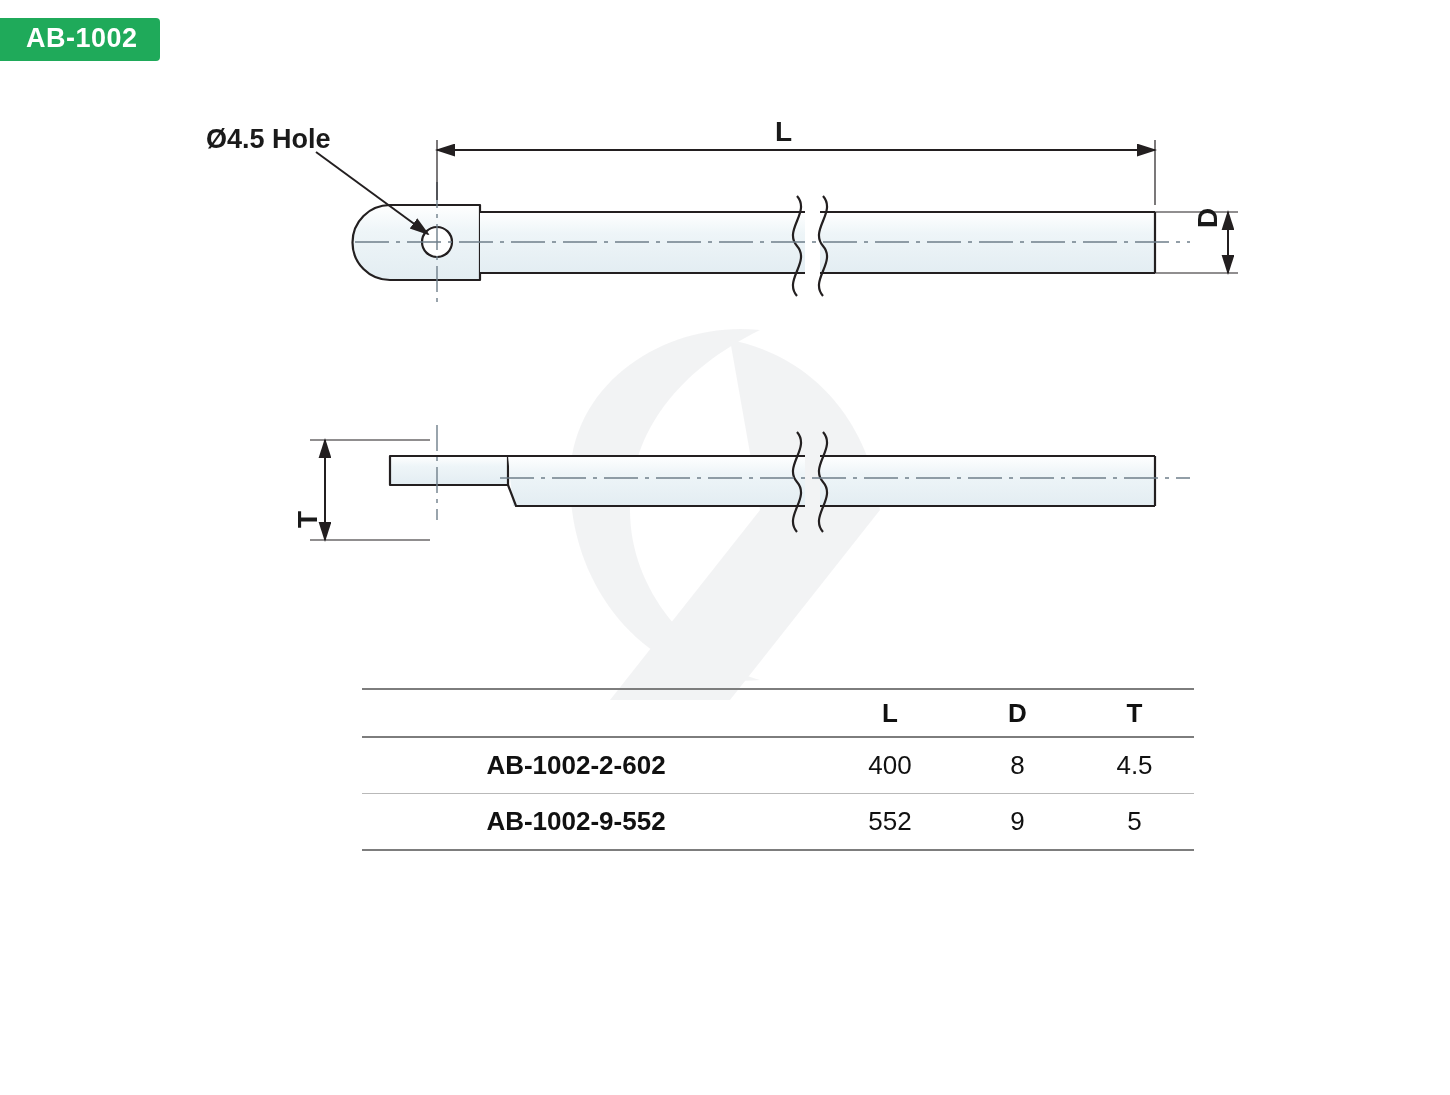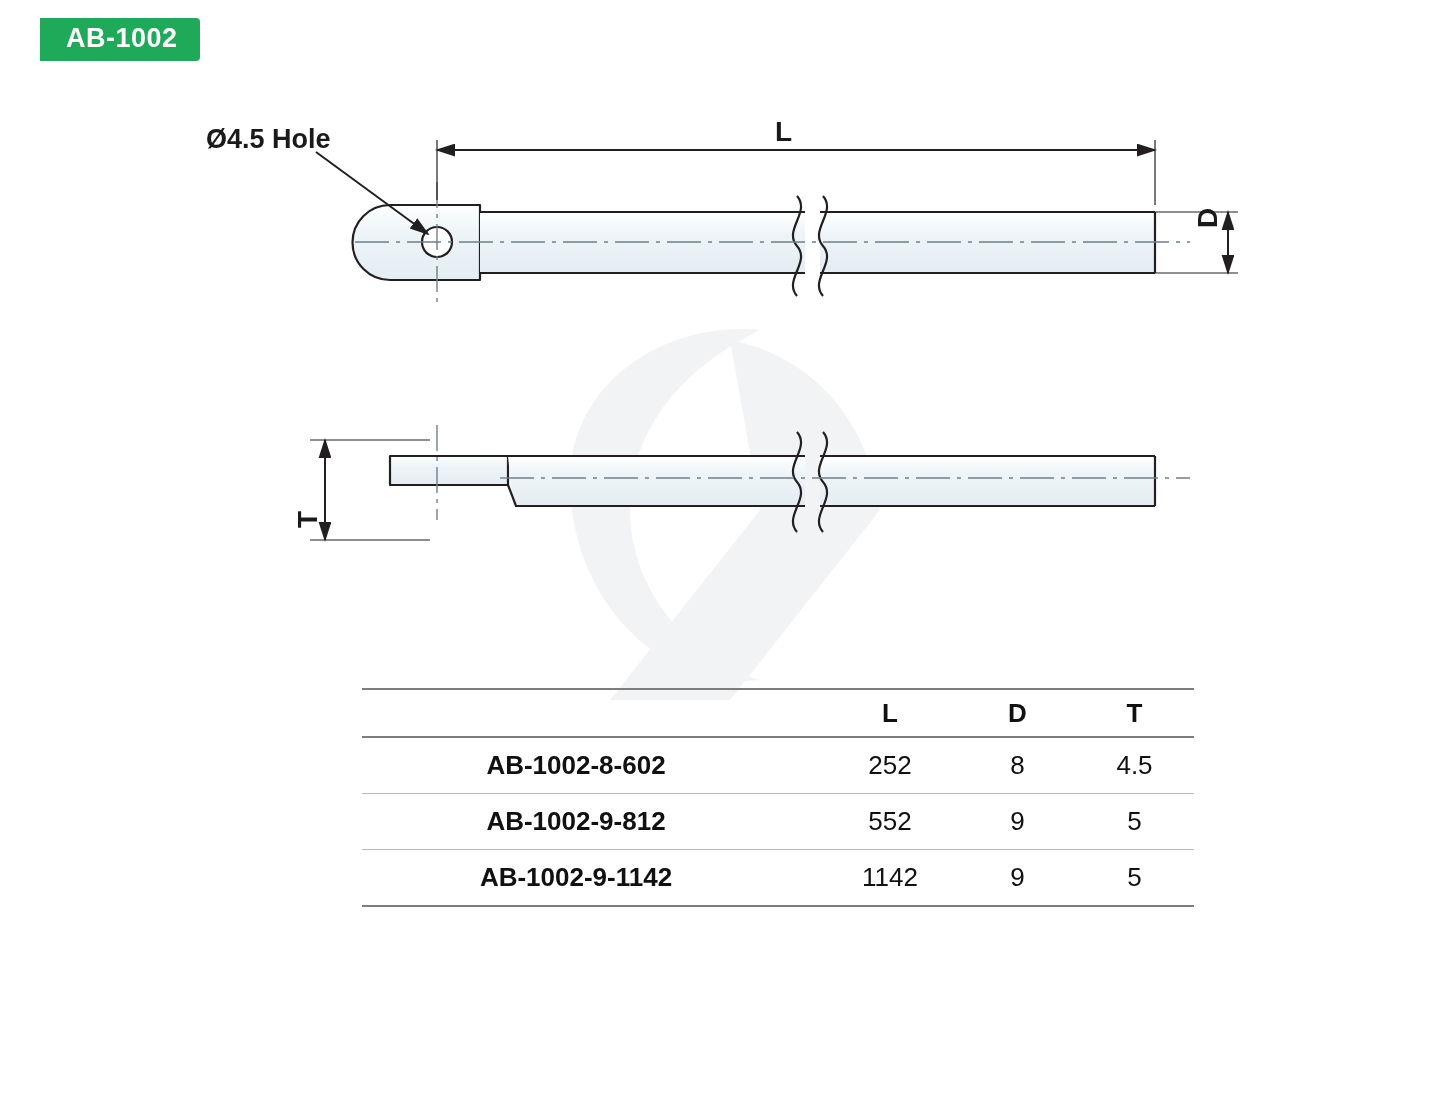--- a/index.html
+++ b/index.html
@@ -22,21 +22,20 @@
     left: 0;
     top: 18px;
     background: #1faa5a;
     color: #ffffff;
     font-size: 27px;
     font-weight: bold;
     padding: 7px 22px 9px 26px;
     letter-spacing: 0.5px;
     line-height: 1;
     border-radius: 0 4px 4px 0;
-    margin-left: 40px;
   }
 
   
   #drawing {
     position: absolute;
     left: 0;
     top: 0;
     width: 1450px;
     height: 1095px;
     pointer-events: none;
@@ -205,32 +204,26 @@
     <thead>
       <tr>
         <th class="model"></th>
         <th>L</th>
         <th>D</th>
         <th>T</th>
       </tr>
     </thead>
     <tbody>
       <tr>
-        <td class="model">AB-1002-8-602</td>
-        <td>252</td>
+        <td class="model">AB-1002-2-602</td>
+        <td>400</td>
         <td>8</td>
         <td>4.5</td>
       </tr>
       <tr>
-        <td class="model">AB-1002-9-812</td>
+        <td class="model">AB-1002-9-552</td>
         <td>552</td>
-        <td>9</td>
-        <td>5</td>
-      </tr>
-      <tr>
-        <td class="model">AB-1002-9-1142</td>
-        <td>1142</td>
         <td>9</td>
         <td>5</td>
       </tr>
     </tbody>
   </table>
 </div>
 
 </body></html>

